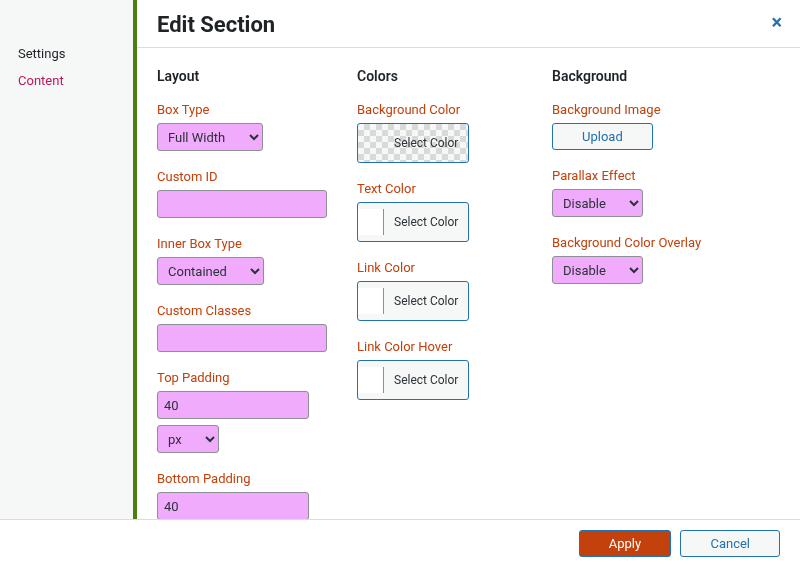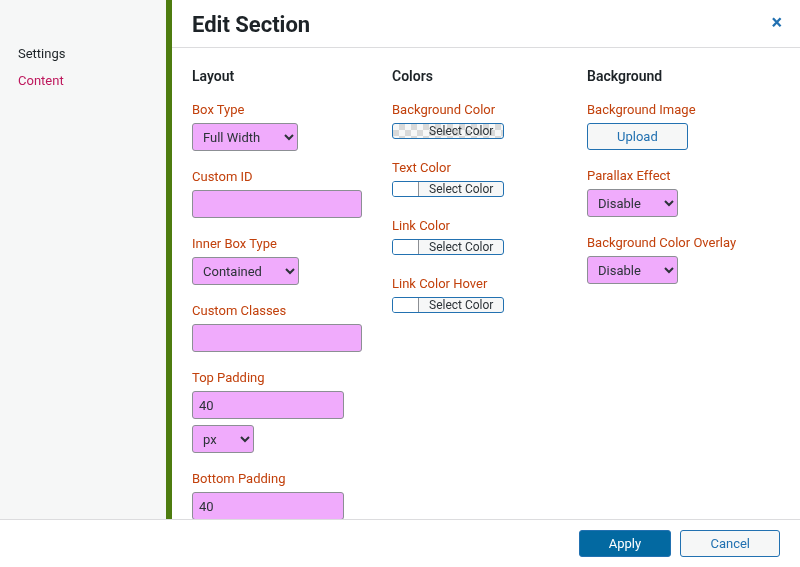--- a/index.html
+++ b/index.html
@@ -20,23 +20,23 @@
     background:#fff;
   }
   .modal-body {
     display:flex;
     flex: 1 1 auto;
     overflow:hidden;
     border-bottom:1px solid #dcdcde;
   }
   
   .sidebar {
-    width: 172px;
+    width: 137px;
     background:#f6f7f7;
-    border-right:6px solid #4d7c0f;
+    border-right:4px solid #4d7c0f;
     padding-top:40px;
   }
   .sidebar a {
     display:block;
     padding:6px 18px;
     font-size:13px;
     text-decoration:none;
     color:#1d2327;
   }
   .sidebar a.active { color:#be185d; }
@@ -105,21 +105,21 @@
   .input-full { width:170px; }
   .input-num { width:152px; }
   .unit-sel { display:block; margin-top:6px; }
   
   .color-btn {
     display:inline-flex;
     align-items:center;
     border:1px solid #2271b1;
     border-radius:3px;
     overflow:hidden;
-    height:16px;
+    height:40px;
     background:#f6f7f7;
     cursor:pointer;
   }
   .color-swatch {
     width:26px; height:26px;
     border-right:1px solid #8c8f94;
     background:#fff;
   }
   .color-label { padding:0 10px; font-size:12px; color:#2c3338; }
   .color-btn.checker-outer {
@@ -144,21 +144,21 @@
     display:inline-block;
     font:inherit;
     padding:5px 29px;
     border:1px solid #2271b1;
     border-radius:3px;
     background:#f6f7f7;
     color:#2271b1;
     cursor:pointer;
   }
   .btn.primary {
-    background:#0369a1;
+    background:#c2410c;
     color:#fff;
     border-color:#2271b1;
   }
   .footer {
     padding:10px 20px;
     text-align:right;
   }
   .footer .btn { margin-left:6px; }
 </style>
 </head>

